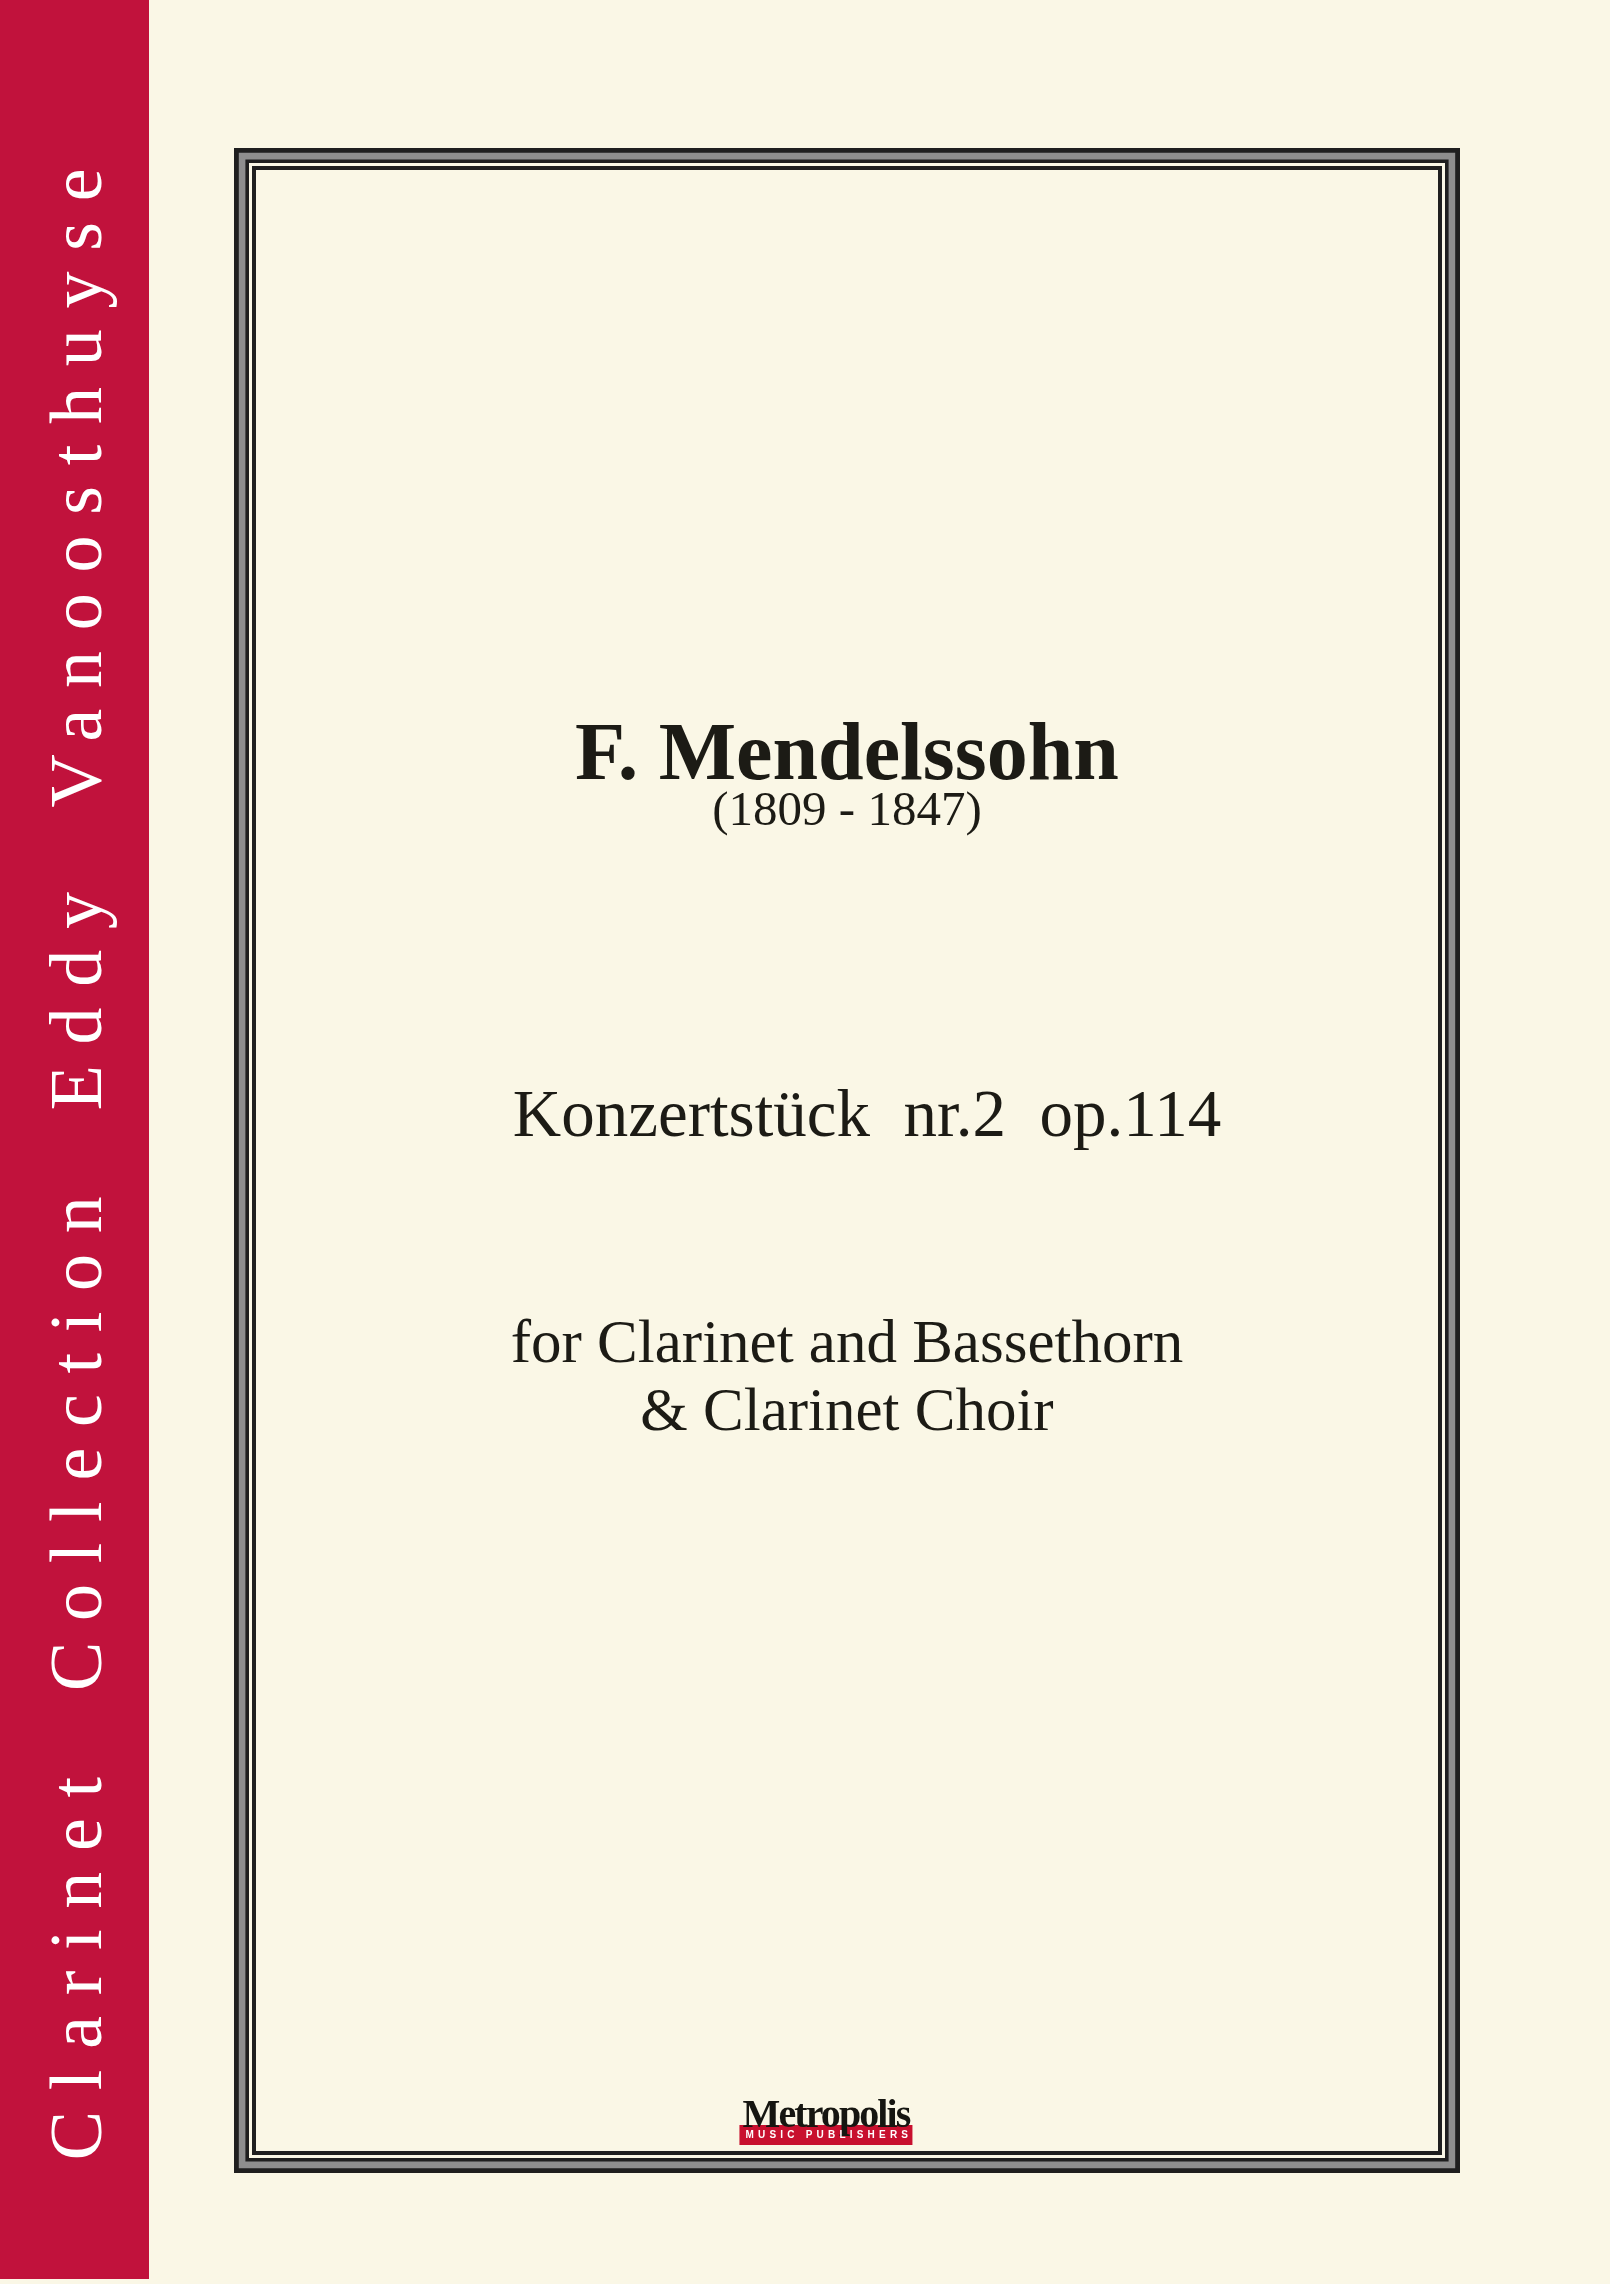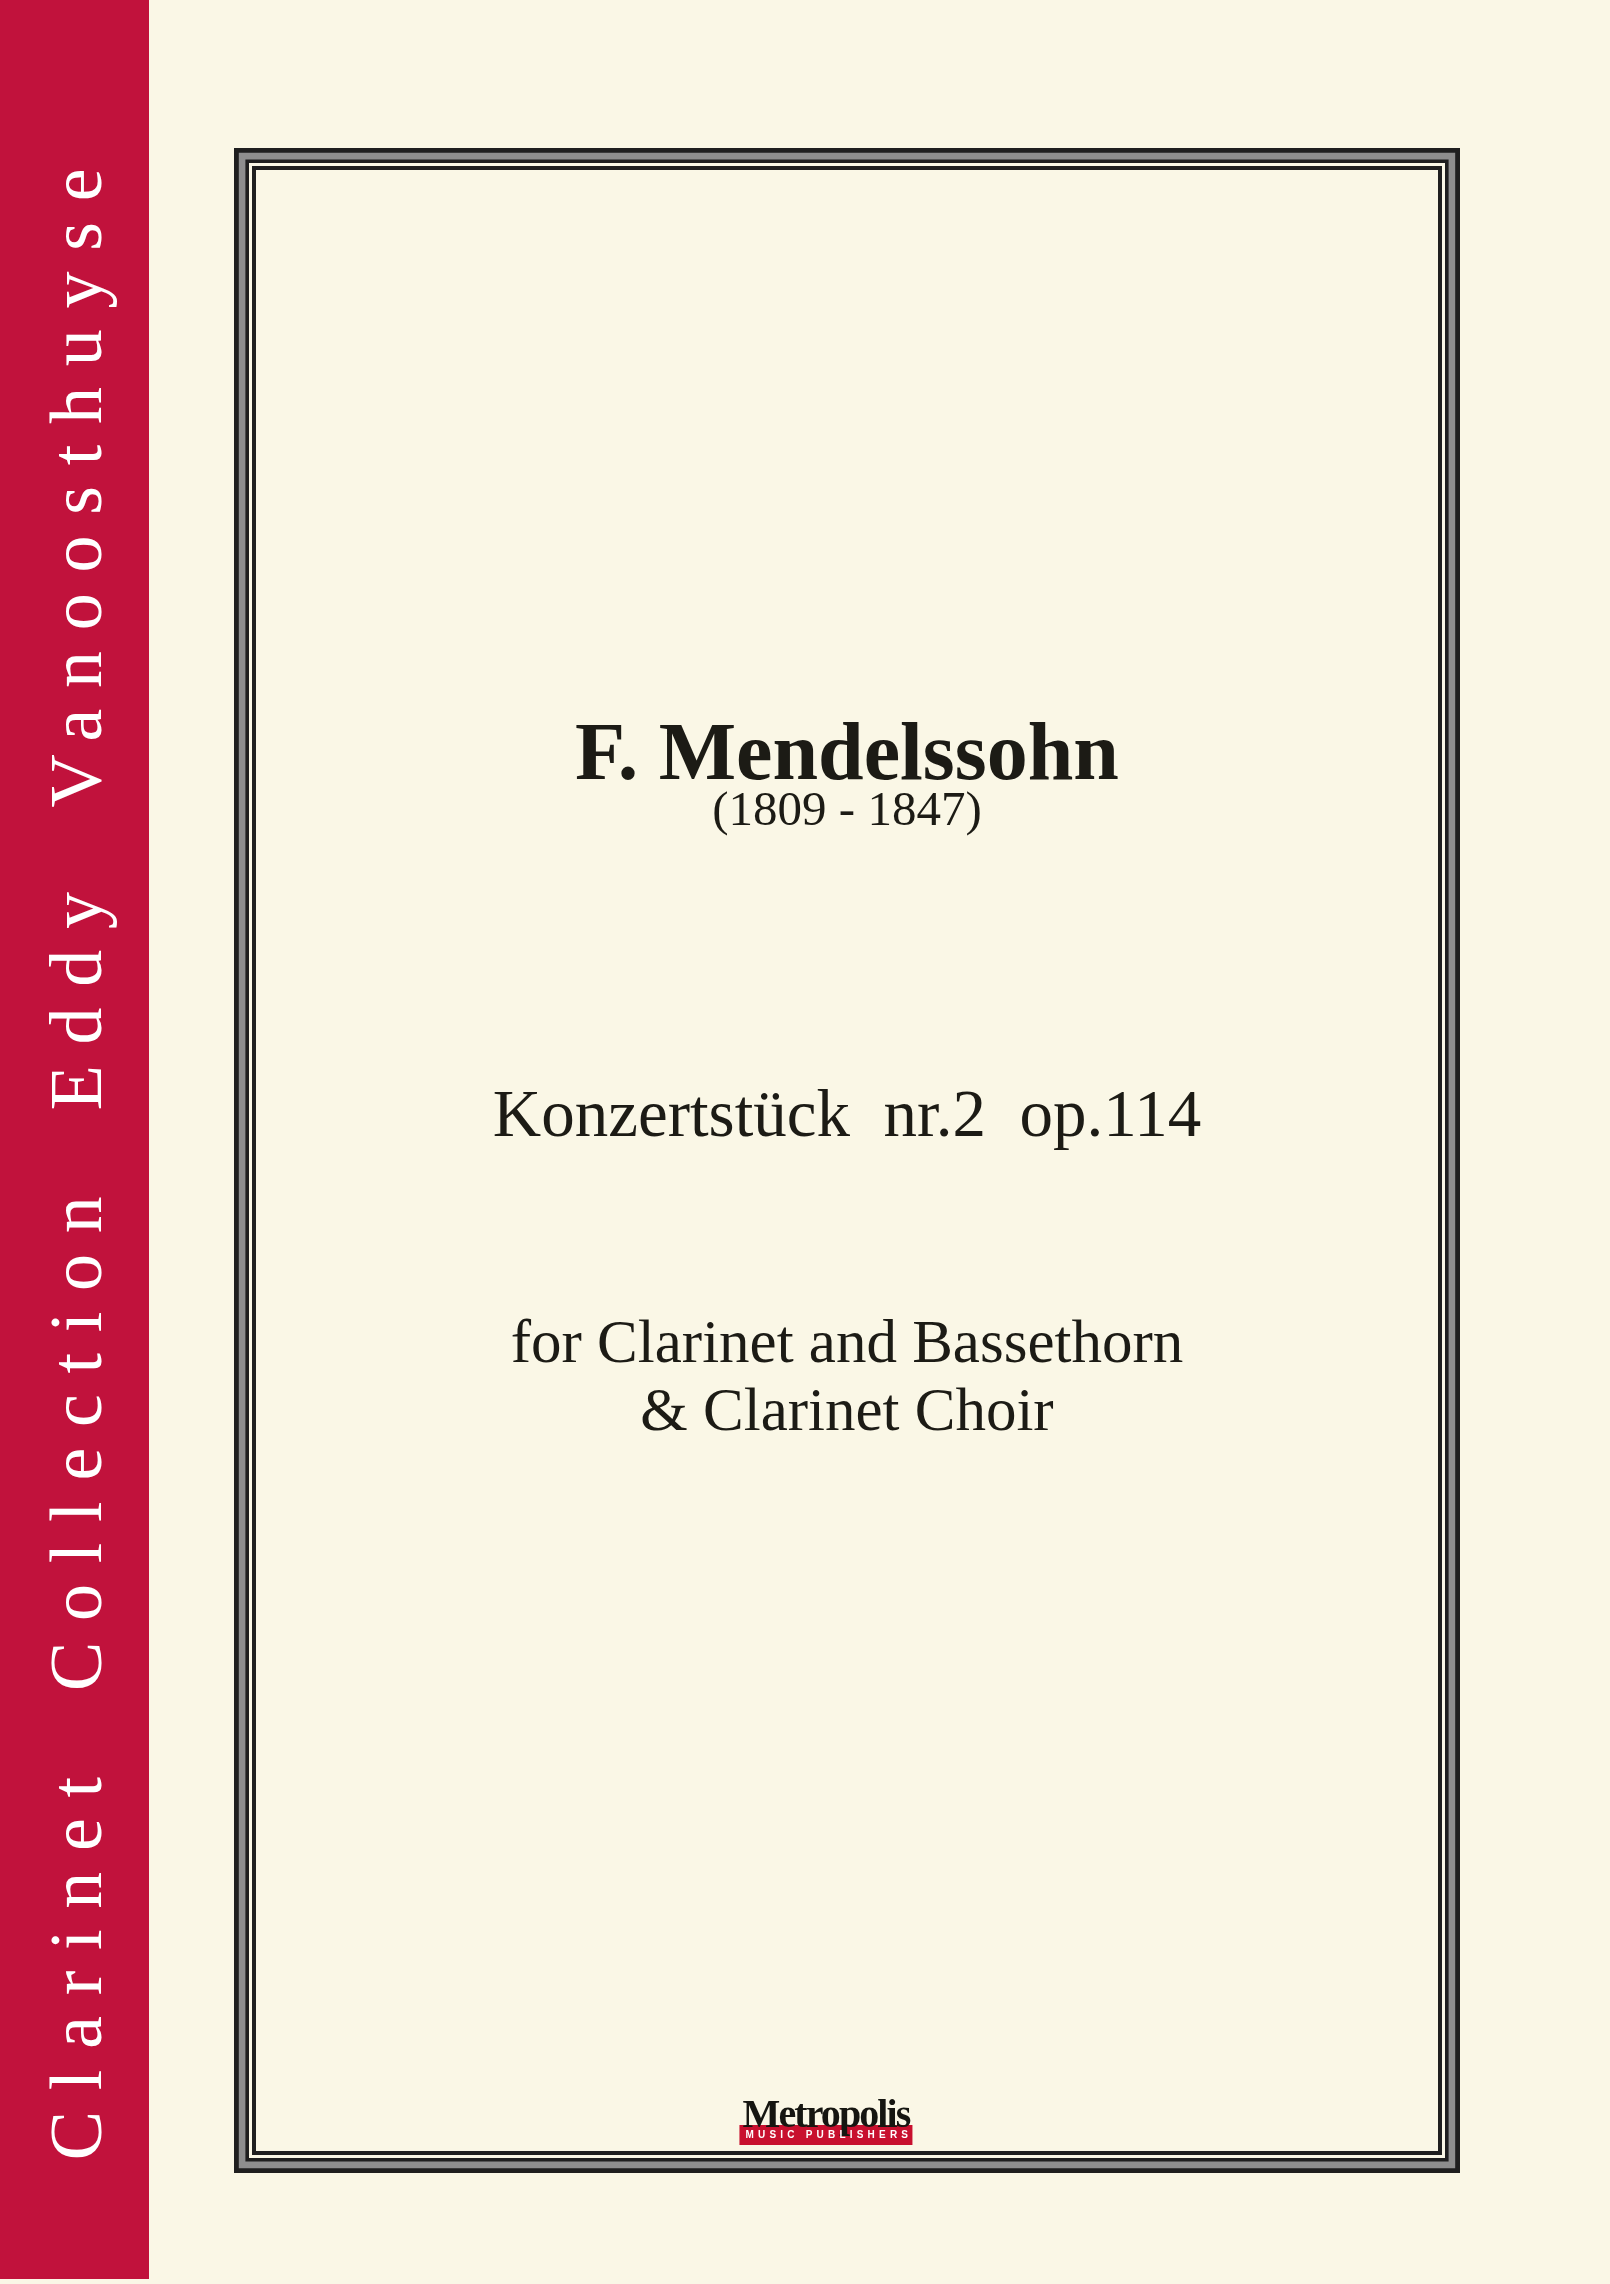--- a/index.html
+++ b/index.html
@@ -53,21 +53,21 @@
     position: absolute;
     left: 234px;
     width: 1226px;
     text-align: center;
     color: var(--ink, #1C1B15);
     line-height: 1;
   }
   .composer   { top: 711px;  font-size: 82px; font-weight: bold; }
   .dates      { top: 784px;  font-size: 49px; }
   .arranger   { top: 854px;  font-size: 61px; }
-  .work-title { top: 1080px; font-size: 67px; white-space: pre; }
+  .work-title { top: 1080px; font-size: 67px; white-space: pre; padding-left: 20px; }
   .instrumentation { top: 1276px; font-size: 61px; line-height: 68px; margin-top: 32px; }
 
   
   .logo {
     position: absolute;
     left: 826px;
     top: 2094px;
     transform: translateX(-50%);
     background: var(--cream, #FAF7E6);
     padding: 0 25px;

